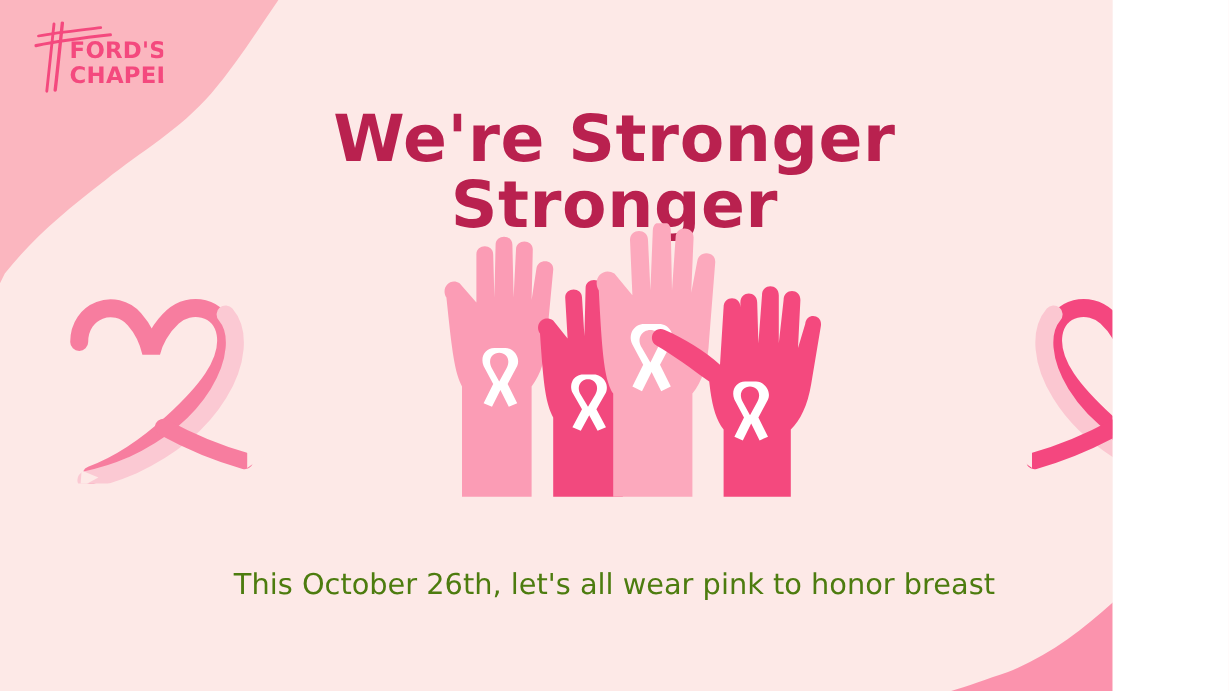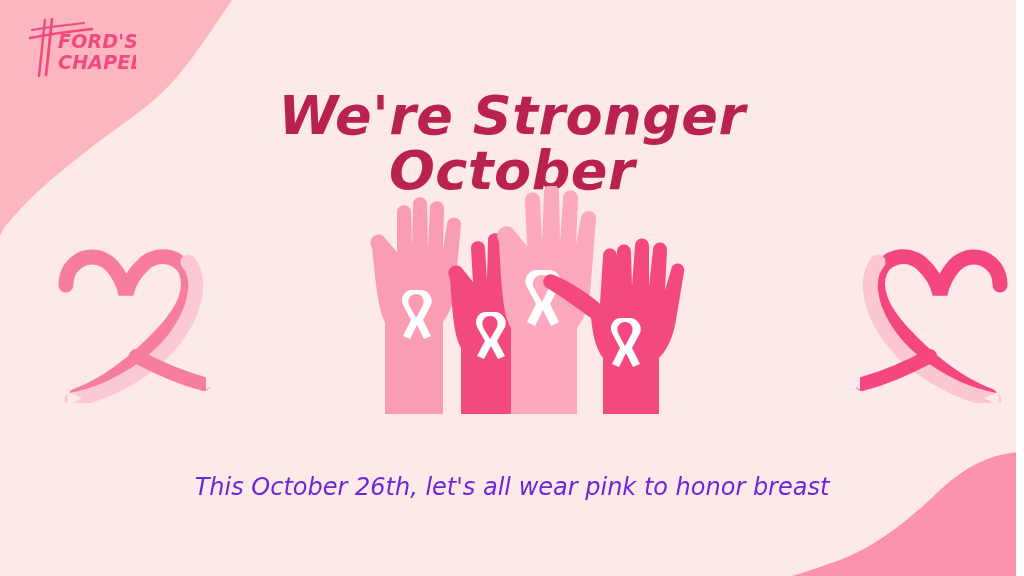--- a/index.html
+++ b/index.html
@@ -7,25 +7,24 @@
     padding: 0;
   }
   body {
     width: 1024px;
     height: 576px;
     overflow: hidden;
     font-family: "DejaVu Sans", sans-serif;
   }
   .poster {
     position: relative;
-    width: 1016px;
+    width: 927px;
     height: 576px;
     background: #fde9e7;
     overflow: hidden;
-    font-style: italic;
   }
   .bg-layer {
     position: absolute;
     inset: 0;
     width: 1024px;
     height: 576px;
   }
 
   
   .logo {
@@ -53,21 +52,21 @@
   .headline .l1 { display: block; }
   .headline .l2 { display: block; }
 
   
   .subtitle {
     position: absolute;
     left: 112px;
     top: 446px;
     width: 800px;
     text-align: center;
-    color: #6d28d9;
+    color: #4d7c0f;
     font-family: "DejaVu Sans", sans-serif;
     font-size: 24px;
     line-height: 1.45;
     font-weight: 400;
   }
   .subtitle .s1 { display: block; }
   .subtitle .s2 { display: block; }
 
   
   .hands {
@@ -109,21 +108,21 @@
       <path d="M14,20 C34,16 58,13 76,11" stroke-width="2.6"></path>
       <path d="M29,2 C27,20 25,40 23,58" stroke-width="2.4"></path>
       <path d="M36,1 C34,20 32,40 30,57" stroke-width="2.8"></path>
     </g>
     <text x="42" y="30" fill="#f4497e" font-family="DejaVu Sans, sans-serif" font-size="19" font-weight="700" letter-spacing="0.2">FORD'S</text>
     <text x="42" y="51" fill="#f4497e" font-family="DejaVu Sans, sans-serif" font-size="19" font-weight="700" letter-spacing="0.2">CHAPEL</text>
   </svg>
 
   <h1 class="headline">
     <span class="l1">We're Stronger</span>
-    <span class="l2">October</span>
+    <span class="l2">Stronger</span>
   </h1>
 
   <svg class="heart-left" viewBox="0 0 190 175" aria-hidden="true">
     <g fill="none" stroke-linecap="round">
       <path stroke="#f77d9f" stroke-width="15" d="M18,57 C18,30 48,20 64,38 C72,47 76,57 78,66 C80,57 86,45 96,36 C110,23 136,27 140,50 C144,75 122,100 96,124 C72,146 50,160 28,168"></path>
       <path stroke="#fbc9d3" stroke-width="15" d="M140,34 C152,48 150,74 134,100 C118,126 92,146 62,160 C46,167 34,170 24,172"></path>
       <path stroke="#f77d9f" stroke-width="14" d="M88,128 C110,140 134,150 156,156"></path>
     </g>
     <path fill="#fde9e7" d="M158,146 L172,152 L158,162 Z"></path>
     <path fill="#fde9e7" d="M20,164 L34,170 L19,178 Z"></path>

